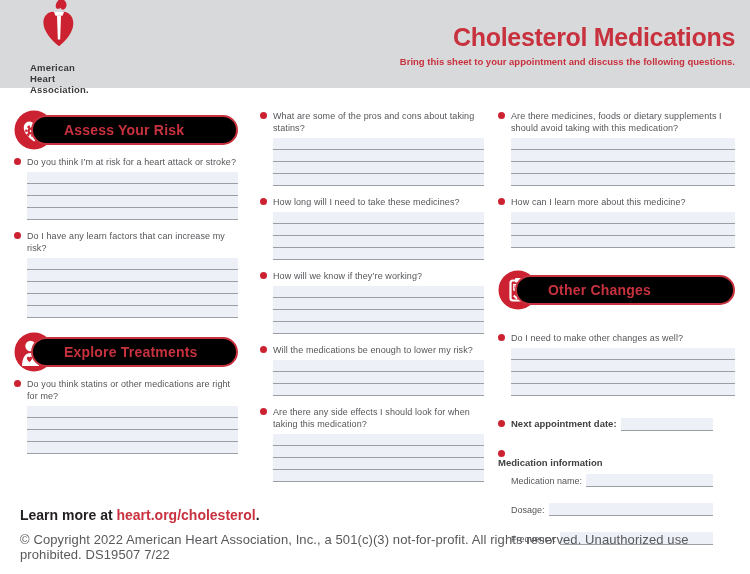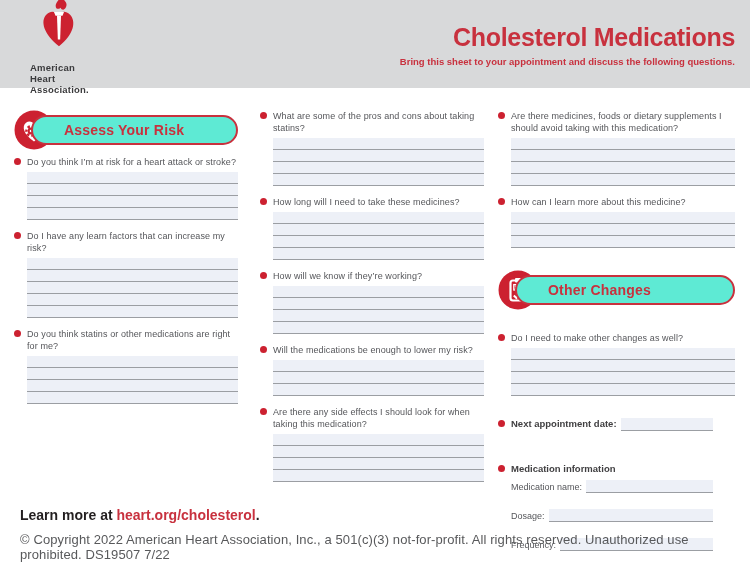--- a/index.html
+++ b/index.html
@@ -19,40 +19,40 @@
   
   .content { display:flex; padding:22px 15px 0 14px; box-sizing:border-box; }
   .col1 { width:224px; margin-right:22px; flex:0 0 auto; }
   .col2 { width:224px; margin-right:14px; flex:0 0 auto; }
   .col3 { flex:1; }
 
   
   .section { position:relative; height:40px; margin-bottom:6px; }
   .badge { position:absolute; left:0; top:0; width:40px; height:40px; }
   .pill { position:absolute; left:17px; right:0; top:5px; height:30px; box-sizing:border-box;
-          border:2px solid #c8313e; border-radius:15px; background:#5eead4;
+          border:2px solid #c8313e; border-radius:15px; background:#000000;
           display:flex; align-items:center; padding-left:31px; }
   .pill-text { font-size:14px; font-weight:bold; color:#c8313e; letter-spacing:.2px; white-space:nowrap; }
 
   
   .q { display:flex; align-items:flex-start; margin-bottom:4px; }
   .dot { flex:0 0 7px; width:7px; height:7px; border-radius:50%; background:#cc2130;
          margin-top:2px; margin-right:6px; }
   .qt { font-size:9px; line-height:12px; color:#55565a; letter-spacing:.1px; }
   .lines { margin-left:13px; margin-bottom:10px;
            background:repeating-linear-gradient(to bottom,
              #edf0f7 0px, #edf0f7 11px, #9b9ea3 11px, #9b9ea3 12px); }
   .h3 { height:36px; } .h4 { height:48px; } .h5 { height:60px; }
   .mt14 { margin-top:14px; } .mt22 { margin-top:22px; } .mb22 { margin-bottom:22px; }
   .flabel { font-size:9.5px; font-weight:bold; color:#414042; white-space:nowrap; line-height:12px; }
   .flabel.reg { font-weight:normal; color:#55565a; font-size:9px; }
   .fline { flex:1; height:12px; background:#edf0f7; border-bottom:1px solid #9b9ea3;
            margin-left:4px; margin-right:22px; }
   .subfield { display:flex; align-items:flex-end; margin:5px 0 16px 13px; }
-  .medinfo { margin-top:32px; }
+  .medinfo { margin-top:17px;flex-direction:column; }
 
   
   .footer { position:absolute; left:20px; right:20px; bottom:12px; }
   .learn { font-size:14px; font-weight:bold; color:#231f20; margin-bottom:9px; }
   .learn .red { color:#c8313e; }
   .copy { font-size:13px; color:#58595b; letter-spacing:.1px; }
 </style>
 </head>
 <body>
 
@@ -105,20 +105,36 @@
         <span class="qt">Do you think I’m at risk for a heart attack or stroke?</span>
       </div>
       <div class="lines h4"></div>
 
       <div class="q">
         <span class="dot"></span>
         <span class="qt">Do I have any learn factors that can increase my risk?</span>
       </div>
       <div class="lines h5"></div>
 
+      <div class="section mt14">
+        <span class="badge">
+          <svg width="40" height="40" viewBox="0 0 40 40">
+            <circle cx="20" cy="20" r="19.5" fill="#cc2130"></circle>
+            <circle cx="16.5" cy="14" r="5.2" fill="#ffffff"></circle>
+            <path fill="#ffffff" d="M8 34 C8 25.5 11.6 21 16.5 21 C21.4 21 25 25.5 25 34 Z"></path>
+            <path fill="#cc2130" d="M15.5 30 C12.6 27.8 12.3 25.6 13.9 24.8 C15 24.3 15.4 25.2 15.5 25.6 C15.6 25.2 16 24.3 17.1 24.8 C18.7 25.6 18.4 27.8 15.5 30 Z"></path>
+            <circle cx="27" cy="19.5" r="6" fill="#cc2130" stroke="#ffffff" stroke-width="1.6"></circle>
+            <rect x="23.8" y="18.5" width="6.4" height="2" fill="#ffffff"></rect>
+            <rect x="26" y="16.3" width="2" height="6.4" fill="#ffffff"></rect>
+          </svg>
+        </span>
+        <div class="pill">
+          <span class="pill-text">Explore Treatments</span>
+        </div>
+      </div>
 
       <div class="q">
         <span class="dot"></span>
         <span class="qt">Do you think statins or other medications are right for me?</span>
       </div>
       <div class="lines h4"></div>
     </div>
 
     <div class="col2">
 

